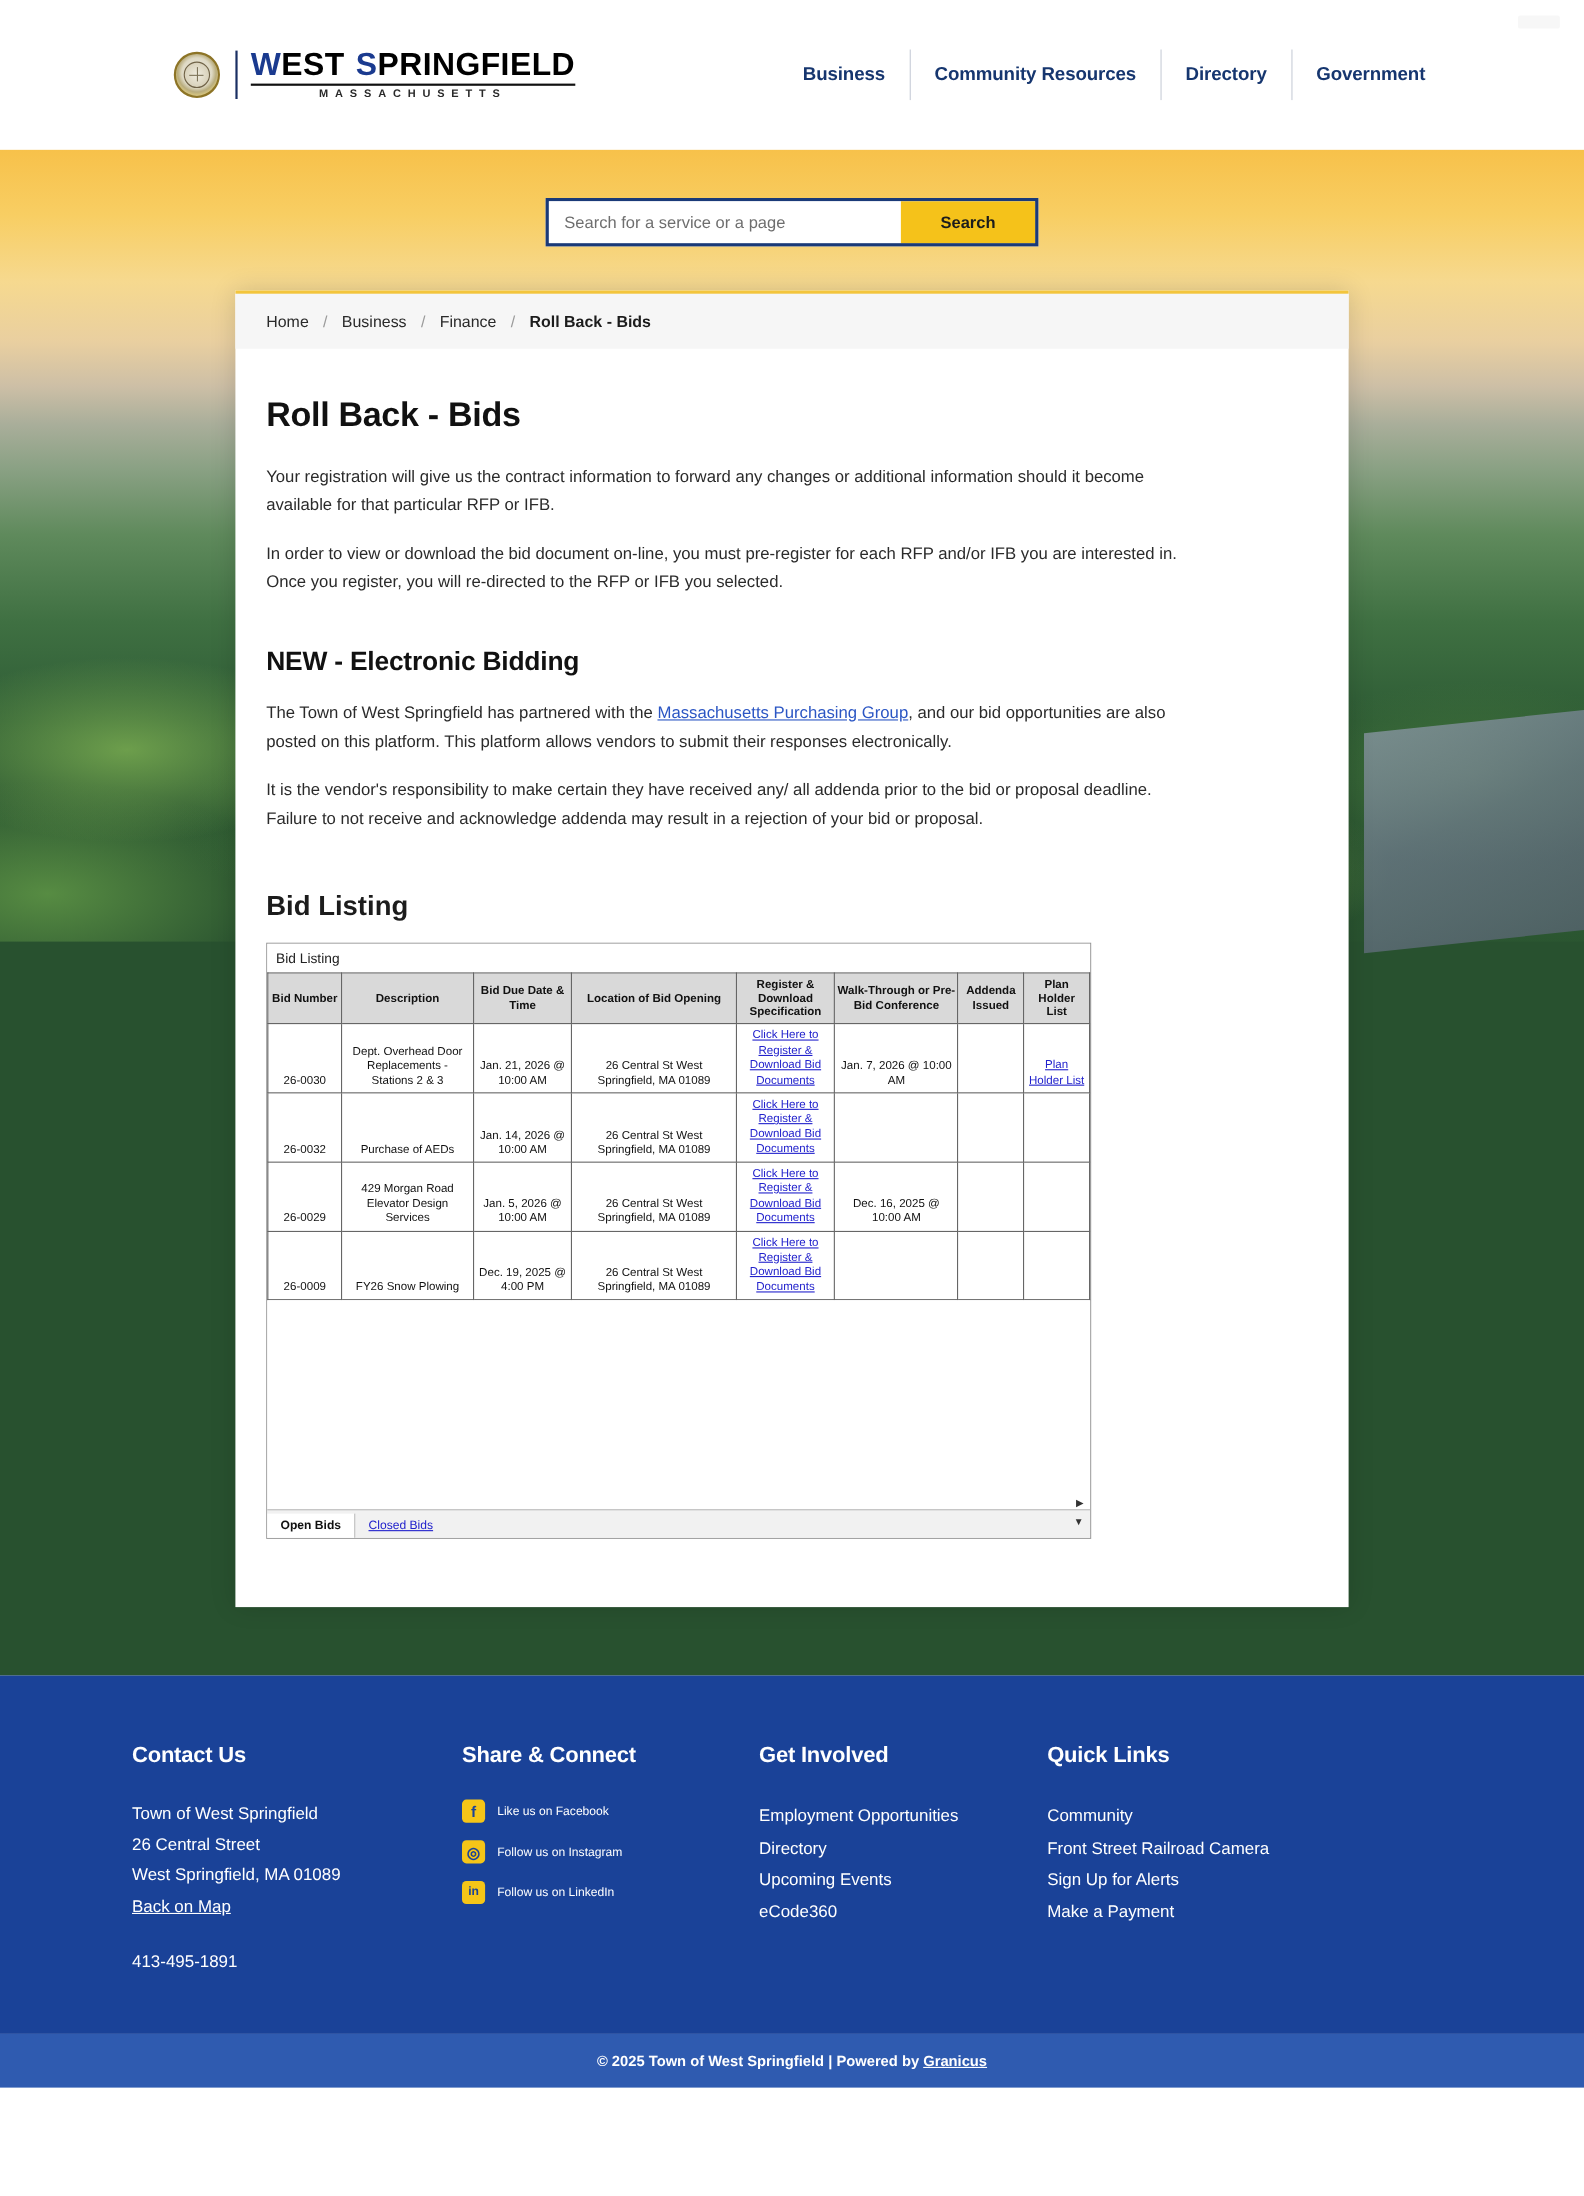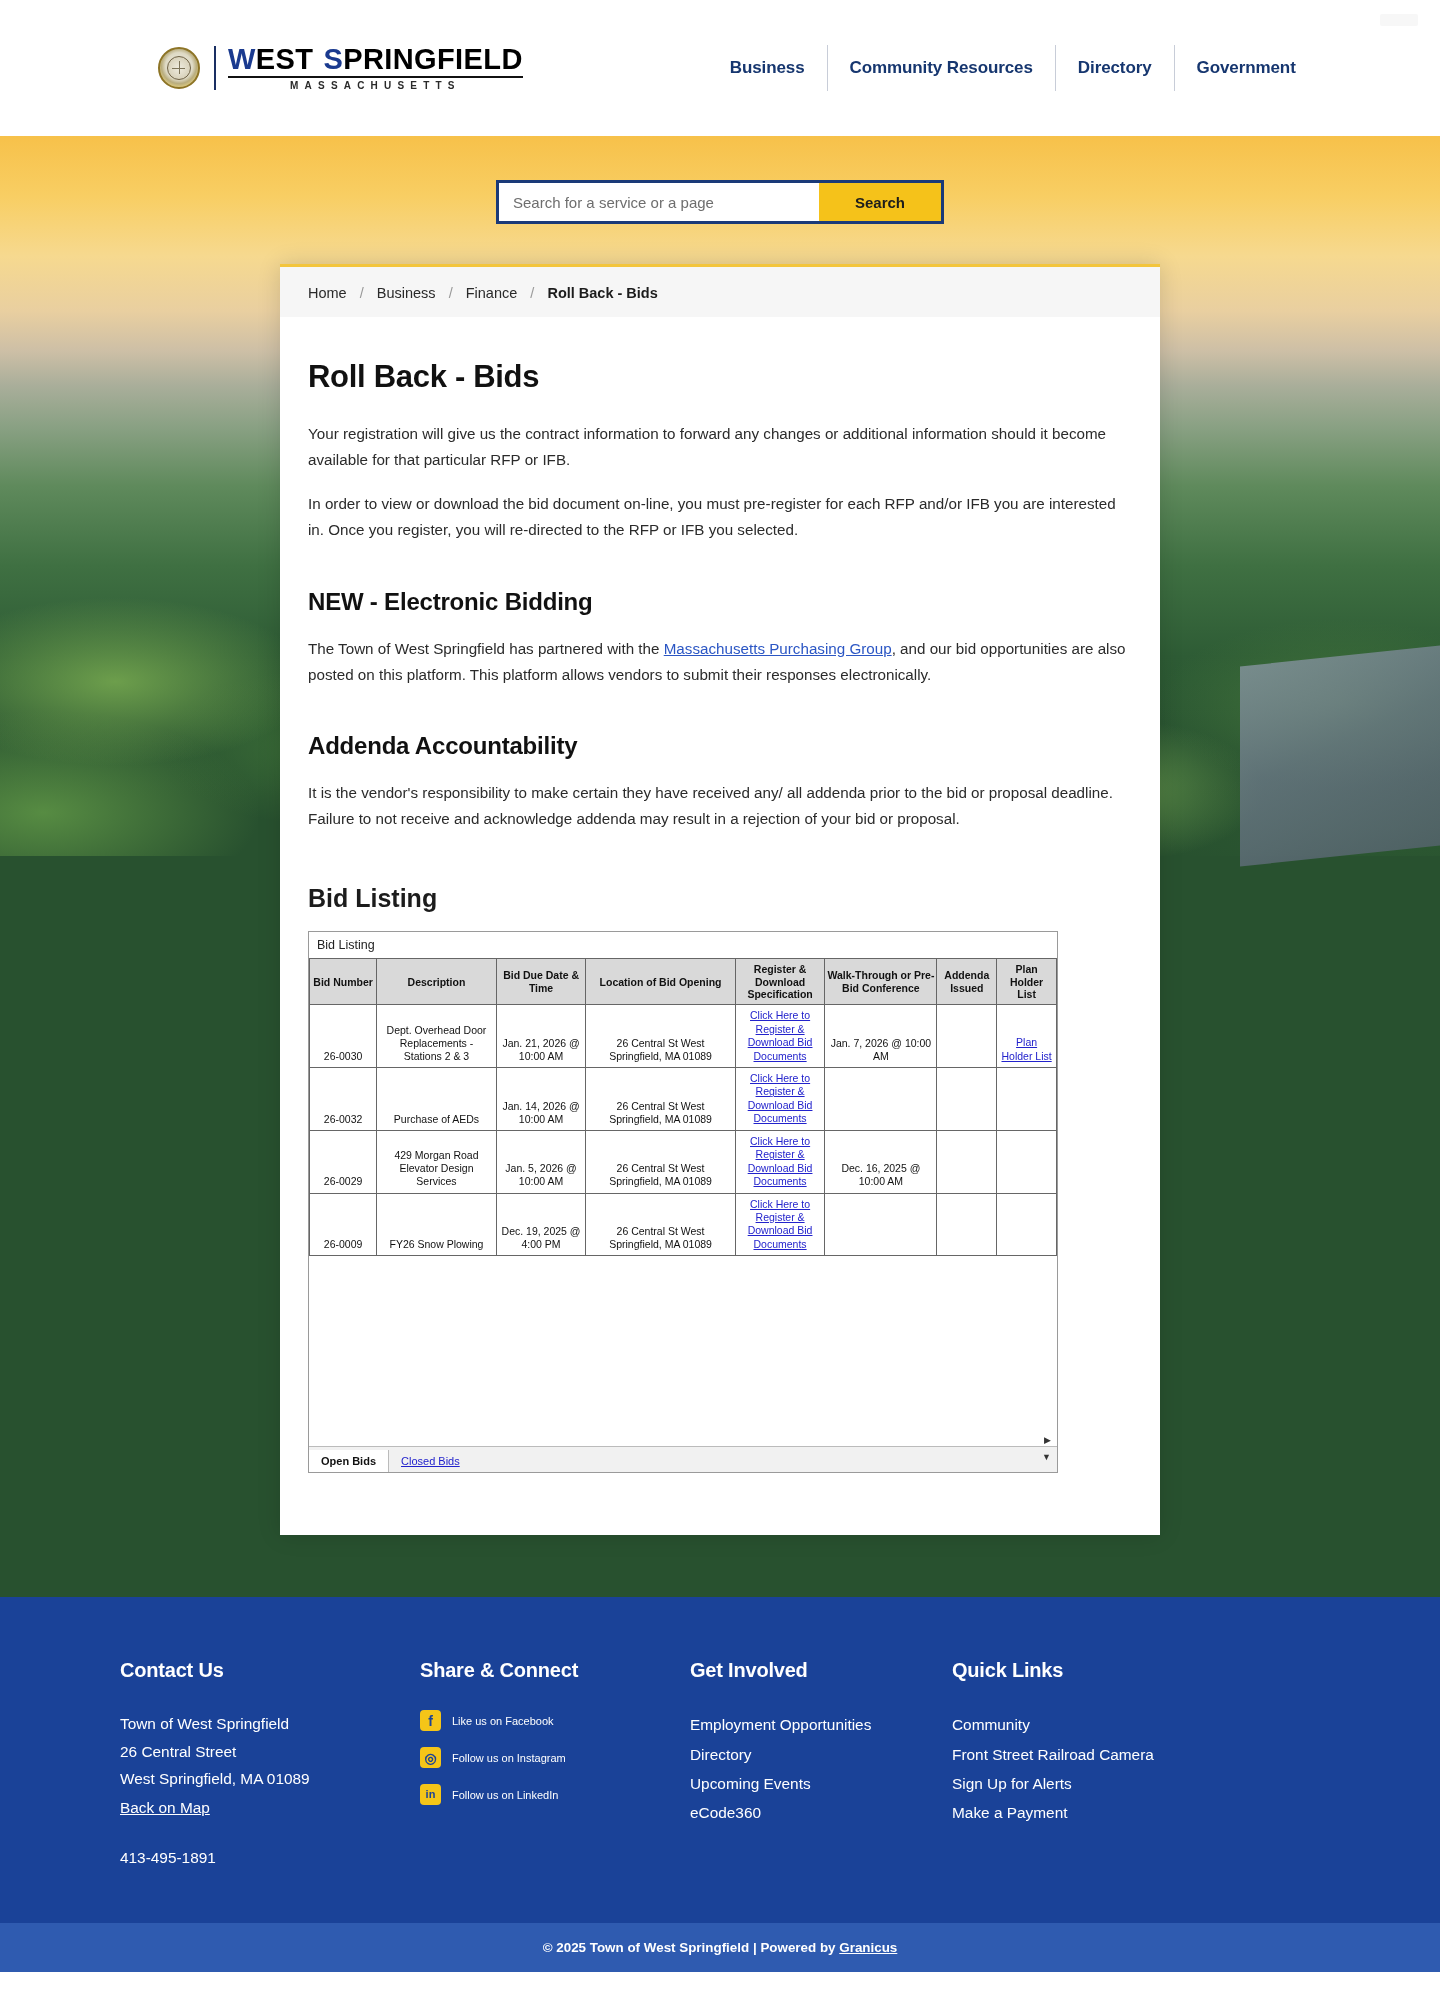--- a/index.html
+++ b/index.html
@@ -123,21 +123,21 @@
   .hero-building {
     position: absolute;
     right: 0; top: 520px;
     width: 200px; height: 200px;
     background: linear-gradient(160deg, #8d99a8 0%, #6f7b8c 45%, #5a6574 100%);
     opacity: .75;
     transform: skewY(-6deg);
   }
   .content-card {
     position: relative;
-    width: 880px;
+    width: 1012px;
     margin: 0 auto;
     background: #ffffff;
     z-index: 2;
     box-shadow: 0 0 22px rgba(0,0,0,.14);
   }
   .breadcrumb-bar {
     background: #f6f6f6;
     border-top: 3px solid #f3c53c;
     padding: 18px 28px 16px 28px;
     font-size: 14.5px;
@@ -420,21 +420,20 @@
 
     <div class="card-body">
       <h1 class="page-title">Roll Back - Bids</h1>
 
       <p class="body-text">Your registration will give us the contract information to forward any changes or additional information should it become available for that particular RFP or IFB.</p>
       <p class="body-text">In order to view or download the bid document on-line, you must pre-register for each RFP and/or IFB you are interested in. Once you register, you will re-directed to the RFP or IFB you selected.</p>
 
       <h2 class="section-title">NEW - Electronic Bidding</h2>
       <p class="body-text"><span>The Town of West Springfield has partnered with the </span><a class="inline-link" href="#">Massachusetts Purchasing Group</a><span>, and our bid opportunities are also posted on this platform. This platform allows vendors to submit their responses electronically.</span></p>
 
-      <h2 class="section-title">Addenda Accountability</h2>
       <p class="body-text">It is the vendor's responsibility to make certain they have received any/ all addenda prior to the bid or proposal deadline. Failure to not receive and acknowledge addenda may result in a rejection of your bid or proposal.</p>
 
       <h2 class="bid-listing-title">Bid Listing</h2>
 
       <div class="bid-widget">
         <div class="bid-widget-title">Bid Listing</div>
 
         <table class="bid-table">
           <colgroup>
             <col style="width:9%">

